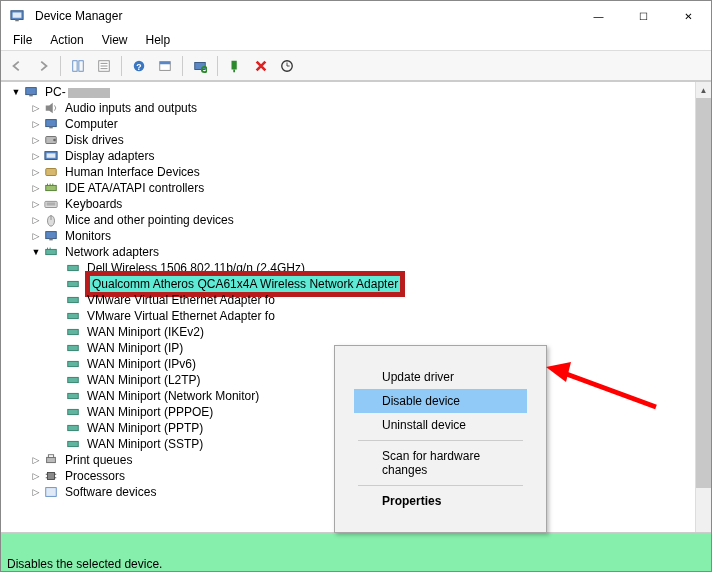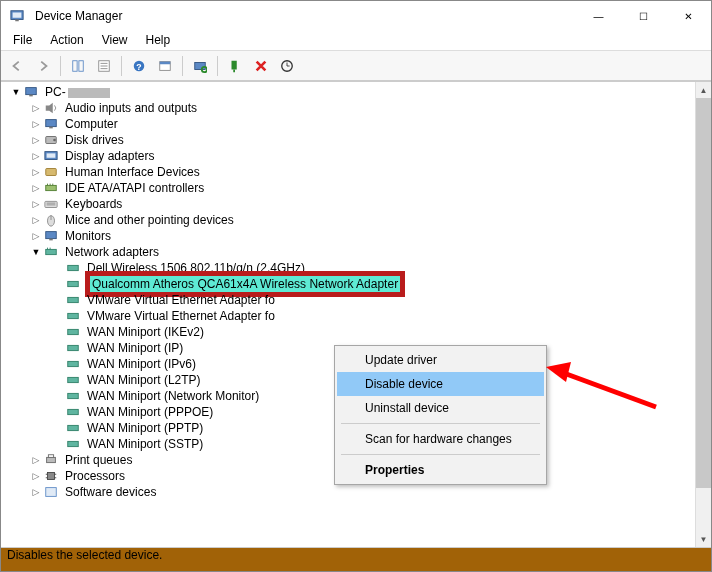--- a/index.html
+++ b/index.html
@@ -34,28 +34,28 @@
 .ind2 { padding-left: 28px; }
 .ind3 { padding-left: 50px; }
 .gray-block { display: inline-block; width: 42px; height: 10px; background: #bbb; vertical-align: middle; margin-left: 2px; }
 
 
 .scrollbar { position: absolute; top: 0; right: 0; width: 16px; height: 100%; background: #f0f0f0; border-left: 1px solid #ddd; }
 .scrollbar .up, .scrollbar .down { height: 16px; display: flex; align-items: center; justify-content: center; font-size: 8px; color: #555; }
 .scrollbar .thumb { background: #c8c8c8; }
 
 
-.context-menu { position: absolute; background: #f2f2f2; border: 1px solid #a6a6a6; box-shadow: 2px 2px 4px rgba(0,0,0,.25); padding: 2px; z-index: 10; font-size: 12px; }
+.context-menu { position: absolute; background: #f2f2f2; border: 1px solid #a6a6a6; box-shadow: 2px 2px 4px rgba(0,0,0,.25); padding: 19px; z-index: 10; font-size: 12px; }
 .context-menu .citem { padding: 5px 30px 5px 28px; position: relative; }
 .context-menu .citem.highlighted { background: #91c9f7; }
 .context-menu .csep { height: 1px; background: #ccc; margin: 3px 4px; }
 .context-menu .citem.bold { font-weight: 600; }
 
 
-.statusbar { height: 24px; border-top: 1px solid #ccc; display: flex; align-items: flex-start; padding: 0 6px; font-size: 12px; background: #a16207; position: absolute; bottom: 0; left: 0; right: 0; }
+.statusbar { height: 39px; border-top: 1px solid #ccc; display: flex; align-items: flex-end; padding: 0 6px; font-size: 12px; background: #86efac; position: absolute; bottom: 0; left: 0; right: 0; }
 
 
 .red-arrow { position: absolute; z-index: 20; pointer-events: none; }
 
 
 .svg-icon { width: 14px; height: 14px; }
 </style>
 </head>
 <body>
 

